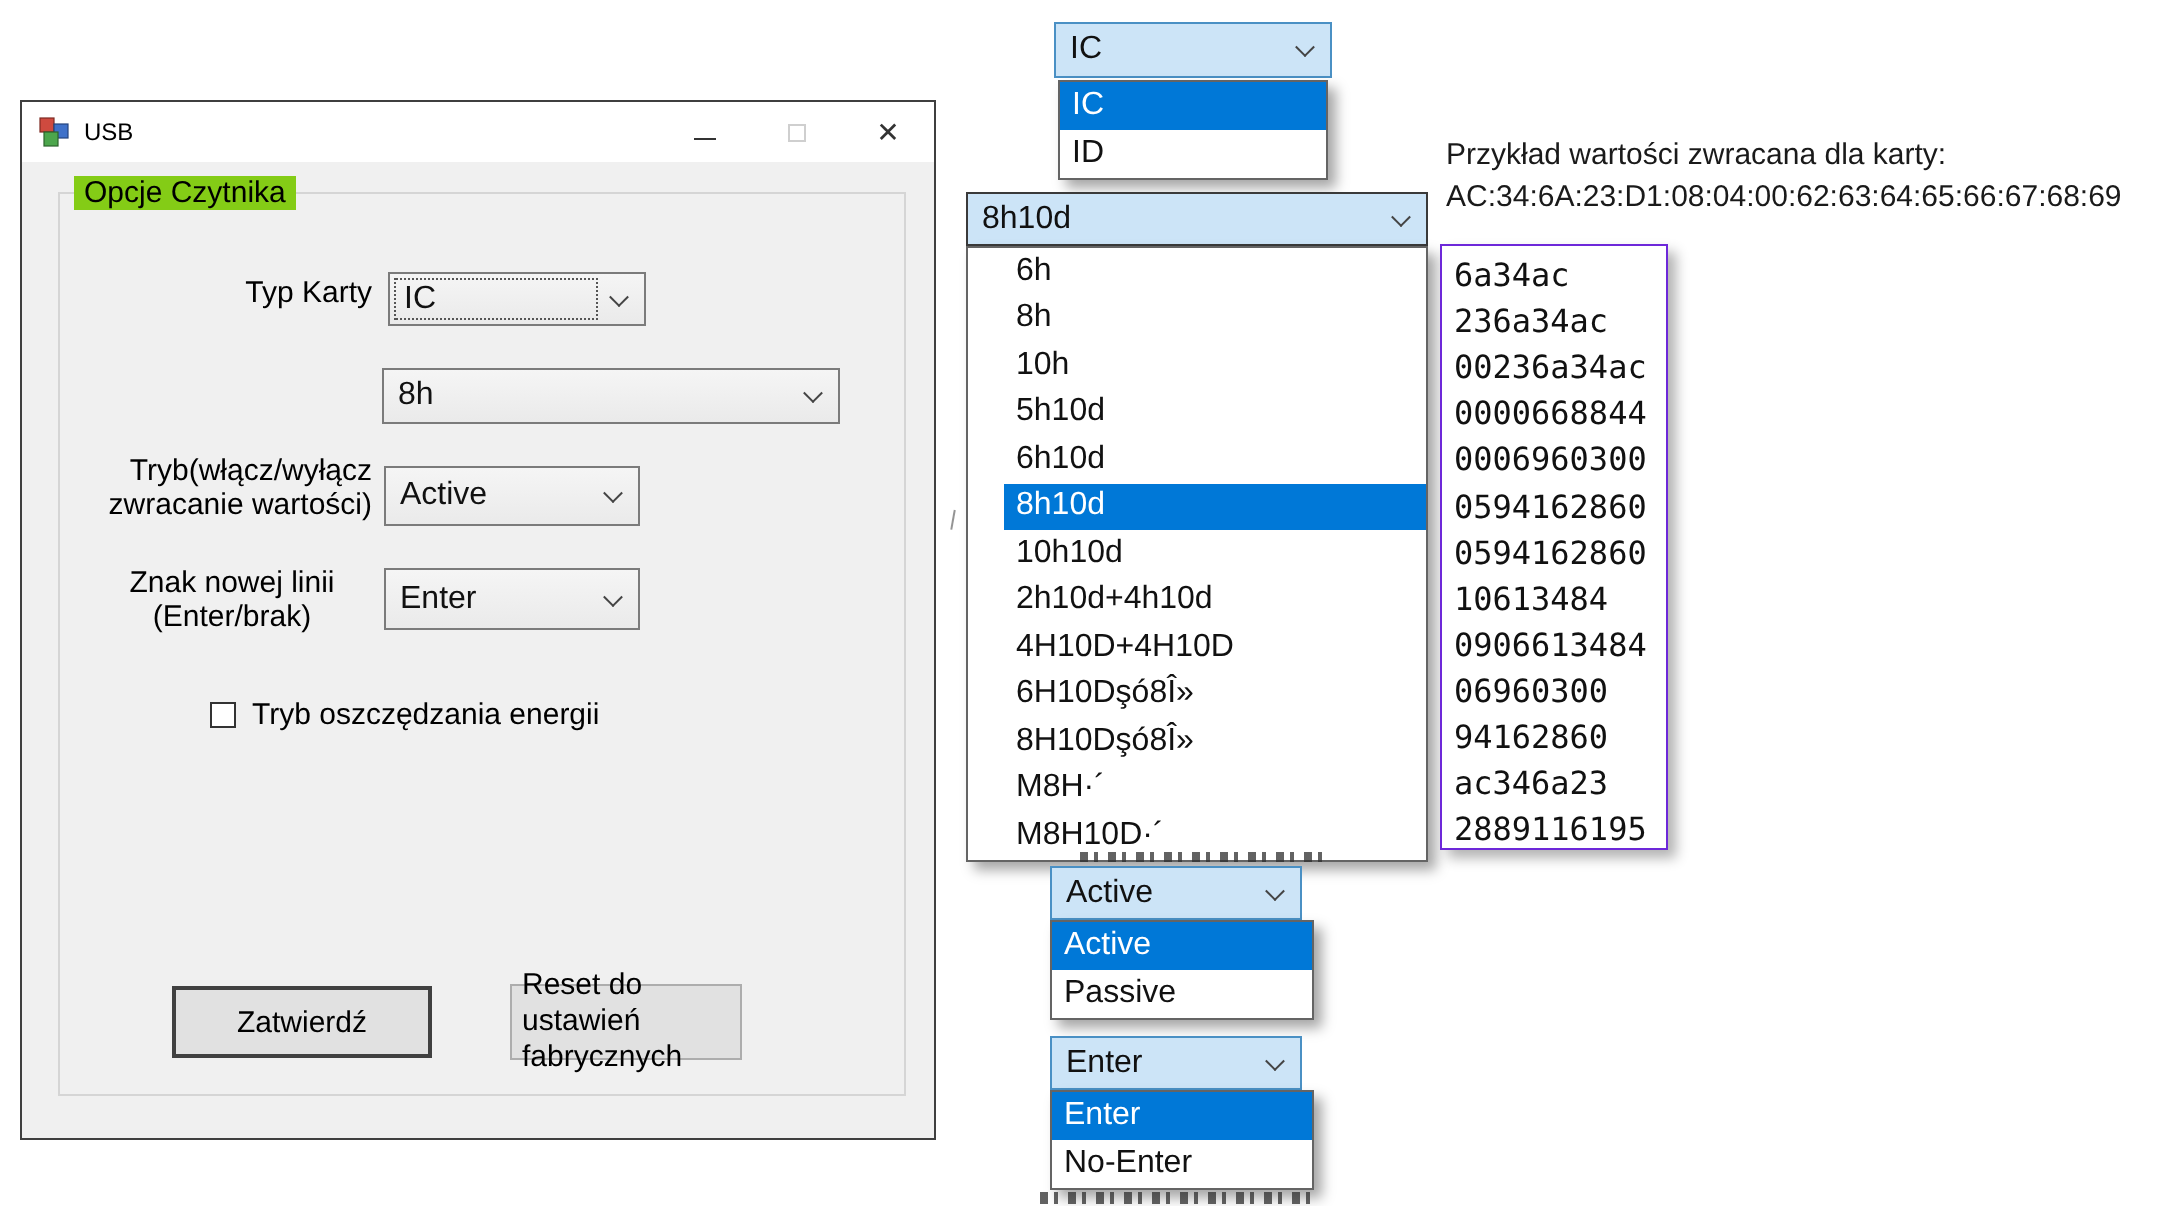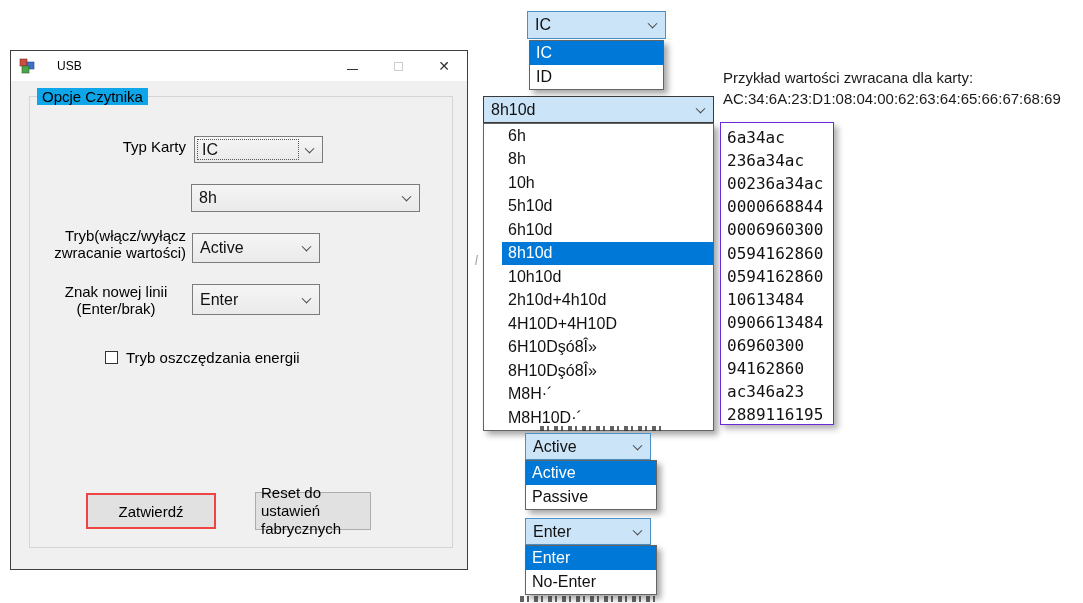--- a/index.html
+++ b/index.html
@@ -6,30 +6,30 @@
   html,body { width:1083px; height:603px; background:#ffffff; overflow:hidden;
               font-family:"Liberation Sans", sans-serif; }
   .abs { position:absolute; }
 
   
   .dialog { left:10px; top:50px; width:458px; height:520px;
             background:#f0f0f0; border:1px solid #3f3f3f; }
   .titlebar { left:0; top:0; width:100%; height:30px; background:#ffffff;
               display:flex; align-items:center; }
   .app-icon { margin-left:8px; width:16px; height:16px; }
-  .win-title { margin-left:22px; font-size:12px; color:#000; }
+  .win-title { margin-left:7px; font-size:12px; color:#000; }
   .winbtns { position:absolute; right:0; top:0; height:30px; display:flex; }
   .winbtn { width:46px; height:30px; display:flex; align-items:center; justify-content:center; }
   .min-glyph { width:11px; height:1px; background:#333; margin-top:6px; }
   .max-glyph { width:9px; height:9px; border:1px solid #cfcfcf; }
   .close-glyph { font-size:14px; color:#333; line-height:1; }
 
   
   .groupbox { left:18px; top:45px; width:424px; height:452px; border:1px solid #d5d5d5; }
-  .group-title { left:26px; top:37px; background:#0ea5e9; padding:0 5px; font-size:15px; color:#000; }
+  .group-title { left:26px; top:37px; background:#84cc16; padding:0 5px; font-size:15px; color:#000; }
 
   .fldlabel { font-size:15px; color:#000; }
   .lab-right { text-align:right; }
   .lab-center { text-align:center; }
 
   
   .combo-gray { background:linear-gradient(#f5f5f5,#eaeaea); border:1px solid #7b7b7b; }
   .combo-open { background:#cce4f7; border:1px solid #4a90c4; }
   .combo-open.dark { border-color:#3a3a3a; }
   .combo-text { position:absolute; left:7px; top:50%; transform:translateY(-50%);
@@ -48,21 +48,21 @@
   .list-item.highlighted { background:#0078d7; color:#ffffff; }
   .ih24 .list-item { height:24px; }
   .ih235 .list-item { height:23.5px; }
 
   
   .cbx { width:13px; height:13px; background:#fff; border:1px solid #333; }
 
   
   .btn { background:#e1e1e1; font-size:15px; color:#000;
          display:flex; align-items:center; justify-content:center; }
-  .btn-primary { border:2px solid #ef4444; }
+  .btn-primary { border:2px solid #404040; }
   .btn-flat { border:1px solid #adadad; justify-content:flex-start;
               padding-left:5px; line-height:18px; text-align:left; }
 
   
   .caption { font-size:15px; color:#1a1a1a; white-space:nowrap; }
   .values-box { background:#fff; border:1px solid #6d28d9;
                 box-shadow:4px 4px 6px rgba(0,0,0,.3); padding:3px 0 0 6px; }
   .values-box .list-item { font-family:"DejaVu Sans Mono", monospace; font-size:16px;
                            height:23.1px; padding-left:0; color:#111; }
 

